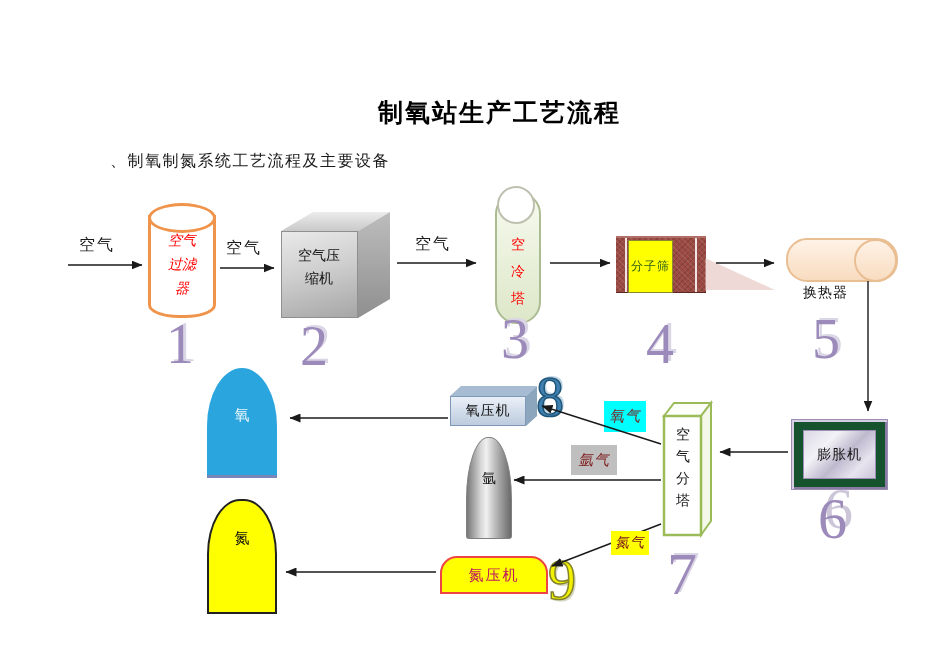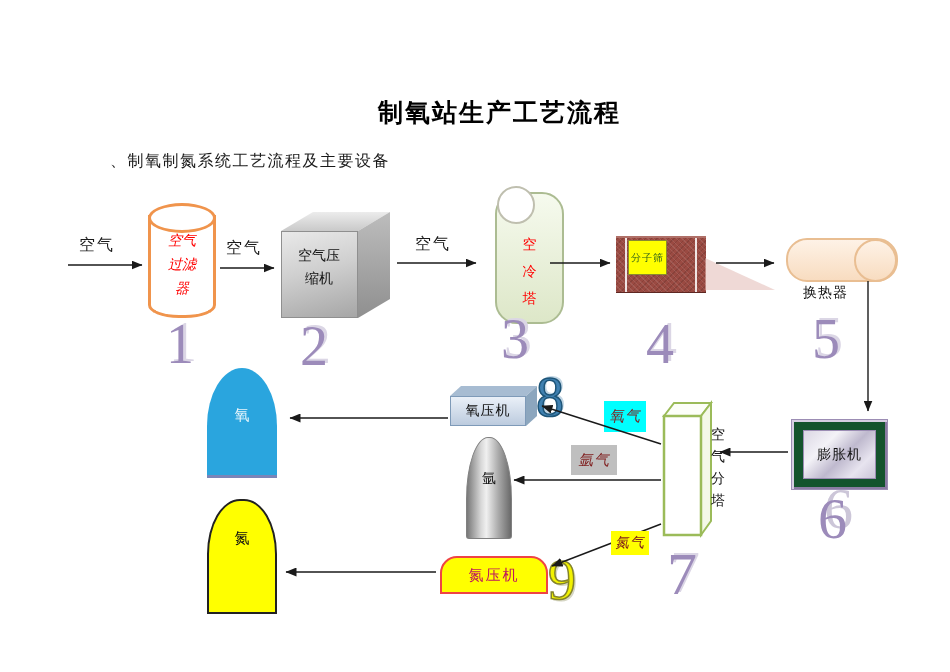--- a/index.html
+++ b/index.html
@@ -35,54 +35,54 @@
      background:linear-gradient(180deg,#BDBDBD,#8F8F8F);}
   .comp-front{position:absolute;left:0;top:19px;width:75px;height:85px;border:1px solid #8F8F8F;
      background:linear-gradient(165deg,#E9E9E9 0%,#CFCFCF 45%,#A6A6A6 100%);}
   .comp-front span{display:inline-block;width:48px;margin:12px 0 0 13px;word-break:break-all;
      font-size:14px;line-height:23px;color:#111;text-align:center;}
 
   
   .cooler-circle{left:497px;top:186px;width:34px;height:34px;border-radius:50%;
      border:2px solid #BFBFAF;background:#fff;z-index:3;}
   .cooler-body{left:495px;top:192px;width:42px;height:128px;border-radius:22px;
-     border:2px solid #ACBC92;background:linear-gradient(180deg,#F6FAEE,#DDE7C8);z-index:2;padding-left:23px;}
+     border:2px solid #ACBC92;background:linear-gradient(180deg,#F6FAEE,#DDE7C8);z-index:2;}
   .cooler-text{position:absolute;left:0;right:0;top:37px;text-align:center;}
   .cooler-text span{display:inline-block;width:16px;word-break:break-all;
      font-size:14px;line-height:27px;color:#FF0000;}
 
   
   .sieve{left:616px;top:236px;width:90px;height:54px;background:#9A4A42;
      background-image:repeating-linear-gradient(45deg,rgba(255,255,255,.10) 0 1px,transparent 1px 4px),
                       repeating-linear-gradient(-45deg,rgba(0,0,0,.12) 0 1px,transparent 1px 4px);
      border-top:2px solid #B07068;border-bottom:1px solid #5E2722;}
   .sieve-line-l{position:absolute;left:9px;top:0;bottom:0;width:2px;background:rgba(255,255,255,.85);}
   .sieve-line-r{position:absolute;right:9px;top:0;bottom:0;width:2px;background:rgba(255,255,255,.85);}
   .sieve-label{position:absolute;left:12px;top:2px;background:#FFFF00;border:1px solid #8A8A30;
-     font-size:10px;line-height:17px;padding:8px 2px;color:#2F6018;letter-spacing:1px;}
+     font-size:12px;line-height:17px;padding:17px 2px;color:#2F6018;letter-spacing:1px;}
   .sieve-beam{left:705px;top:258px;width:70px;height:32px;
      clip-path:polygon(0 0,100% 100%,0 100%);background:#E2B9B4;opacity:.55;}
 
   
   .heatx-body{left:786px;top:238px;width:108px;height:40px;border-radius:21px;
      border:2px solid #E9BE92;background:linear-gradient(180deg,#FEF2E6,#F8DCC0);z-index:2;}
   .heatx-circle{left:854px;top:239px;width:39px;height:39px;border-radius:50%;
      border:2px solid #E9BE92;background:linear-gradient(180deg,#FEF2E6,#F8DCC0);z-index:3;}
   .heatx-text{position:absolute;left:15px;top:0;height:40px;line-height:38px;
      font-size:14px;color:#111;letter-spacing:1px;z-index:4;margin-top:34px;}
 
   
   .exp-outer{left:791px;top:419px;width:95px;height:69px;background:#14532d;border:1px solid #9C8DB4;
      box-shadow:inset 2px 2px 0 #D6CEE2,inset -2px -2px 0 #8A7BA2;}
   .exp-inner{position:absolute;left:11px;top:10px;right:11px;bottom:10px;border:1px solid #9C8DB4;
      background:linear-gradient(135deg,#DBD7E4 0%,#F3F2F7 30%,#BFB9CE 55%,#E7E4EF 78%,#CBC5D8 100%);
      display:flex;align-items:center;justify-content:center;font-size:14px;color:#111;letter-spacing:1px;}
 
   
-  .tower-text{left:666px;top:424px;width:34px;text-align:center;z-index:6;padding-left:35px;}
+  .tower-text{left:666px;top:424px;width:34px;text-align:center;z-index:6;}
   .tower-text span{display:inline-block;width:16px;word-break:break-all;
      font-size:14px;line-height:22px;color:#111;}
 
   
   .o2c{left:450px;top:386px;width:88px;height:40px;border-radius:10px;}
   .o2c-top{position:absolute;left:0;top:0;width:88px;height:10px;
      clip-path:polygon(0px 10px,11px 0px,87px 0px,76px 10px);background:#A7BCD2;}
   .o2c-side{position:absolute;left:0;top:0;width:88px;height:40px;
      clip-path:polygon(76px 10px,87px 0px,87px 30px,76px 40px);background:#8CA6BE;}
   .o2c-front{position:absolute;left:0;top:10px;width:74px;height:28px;border:1px solid #7E9AB8;

